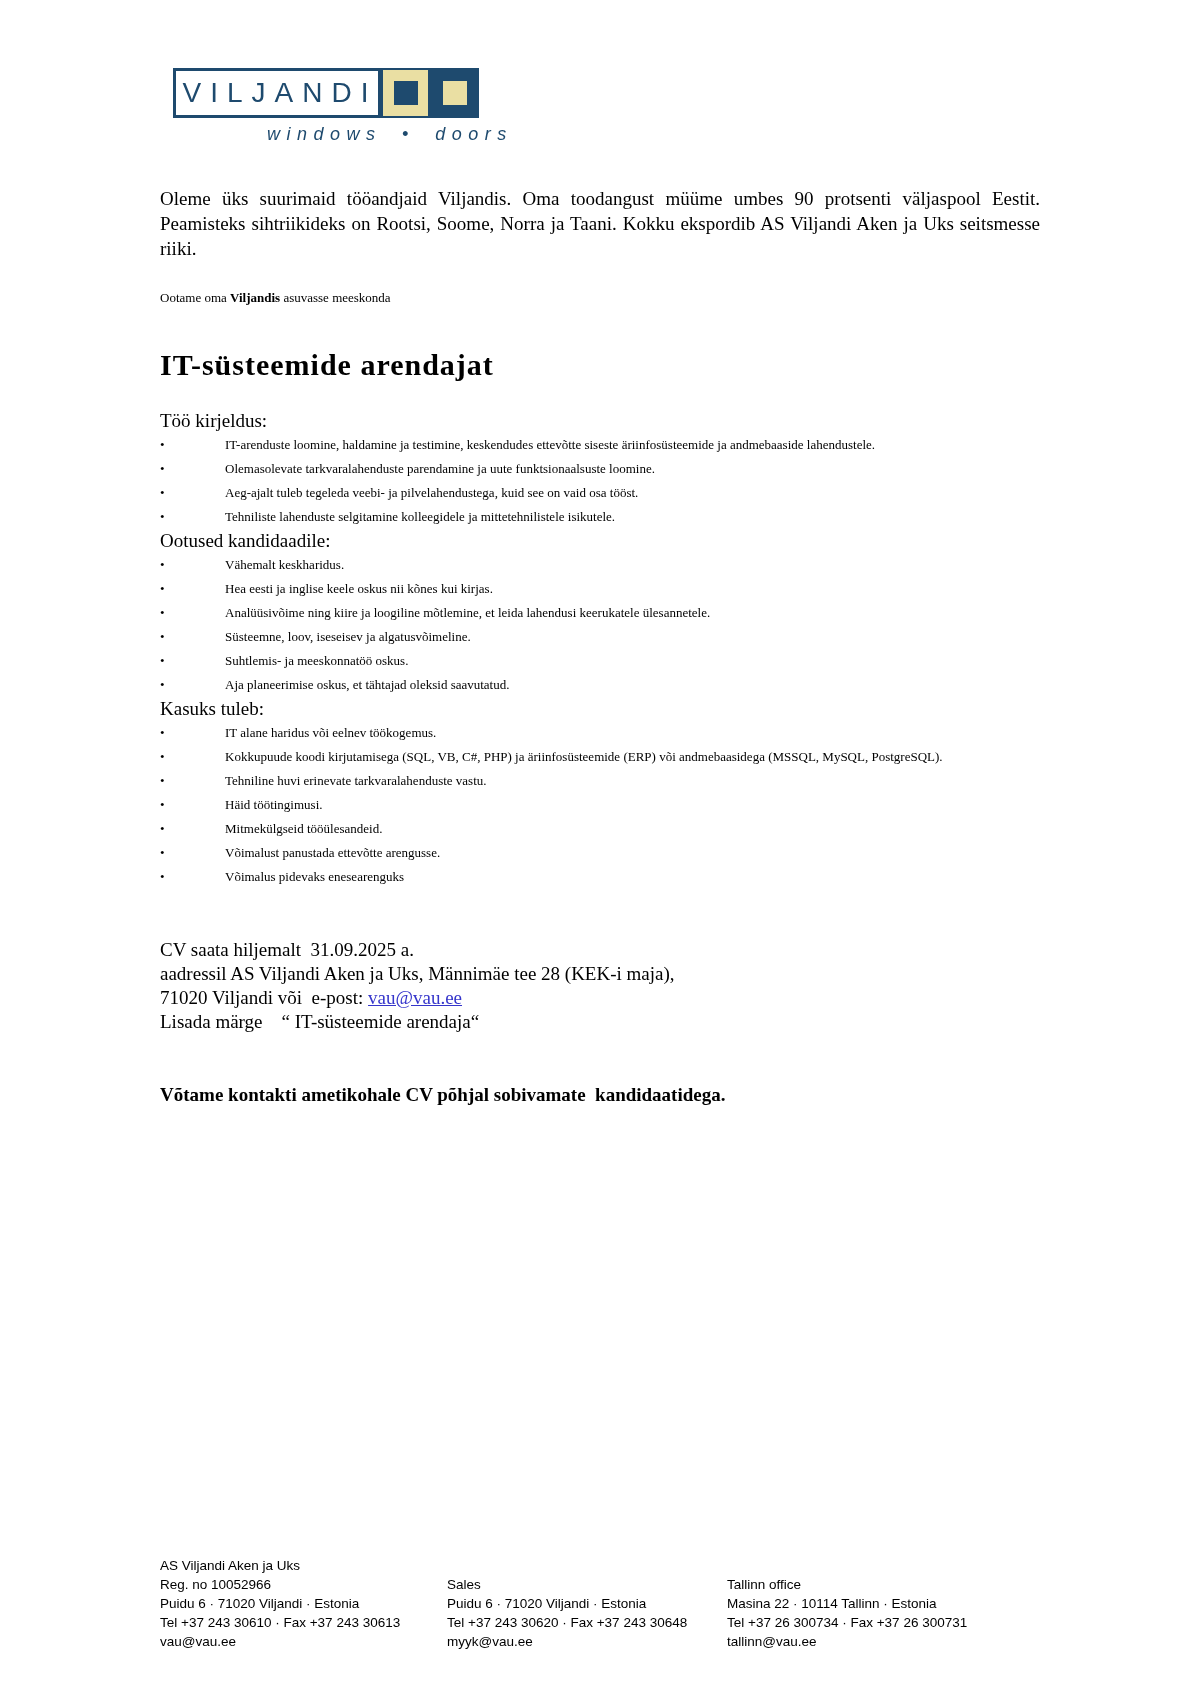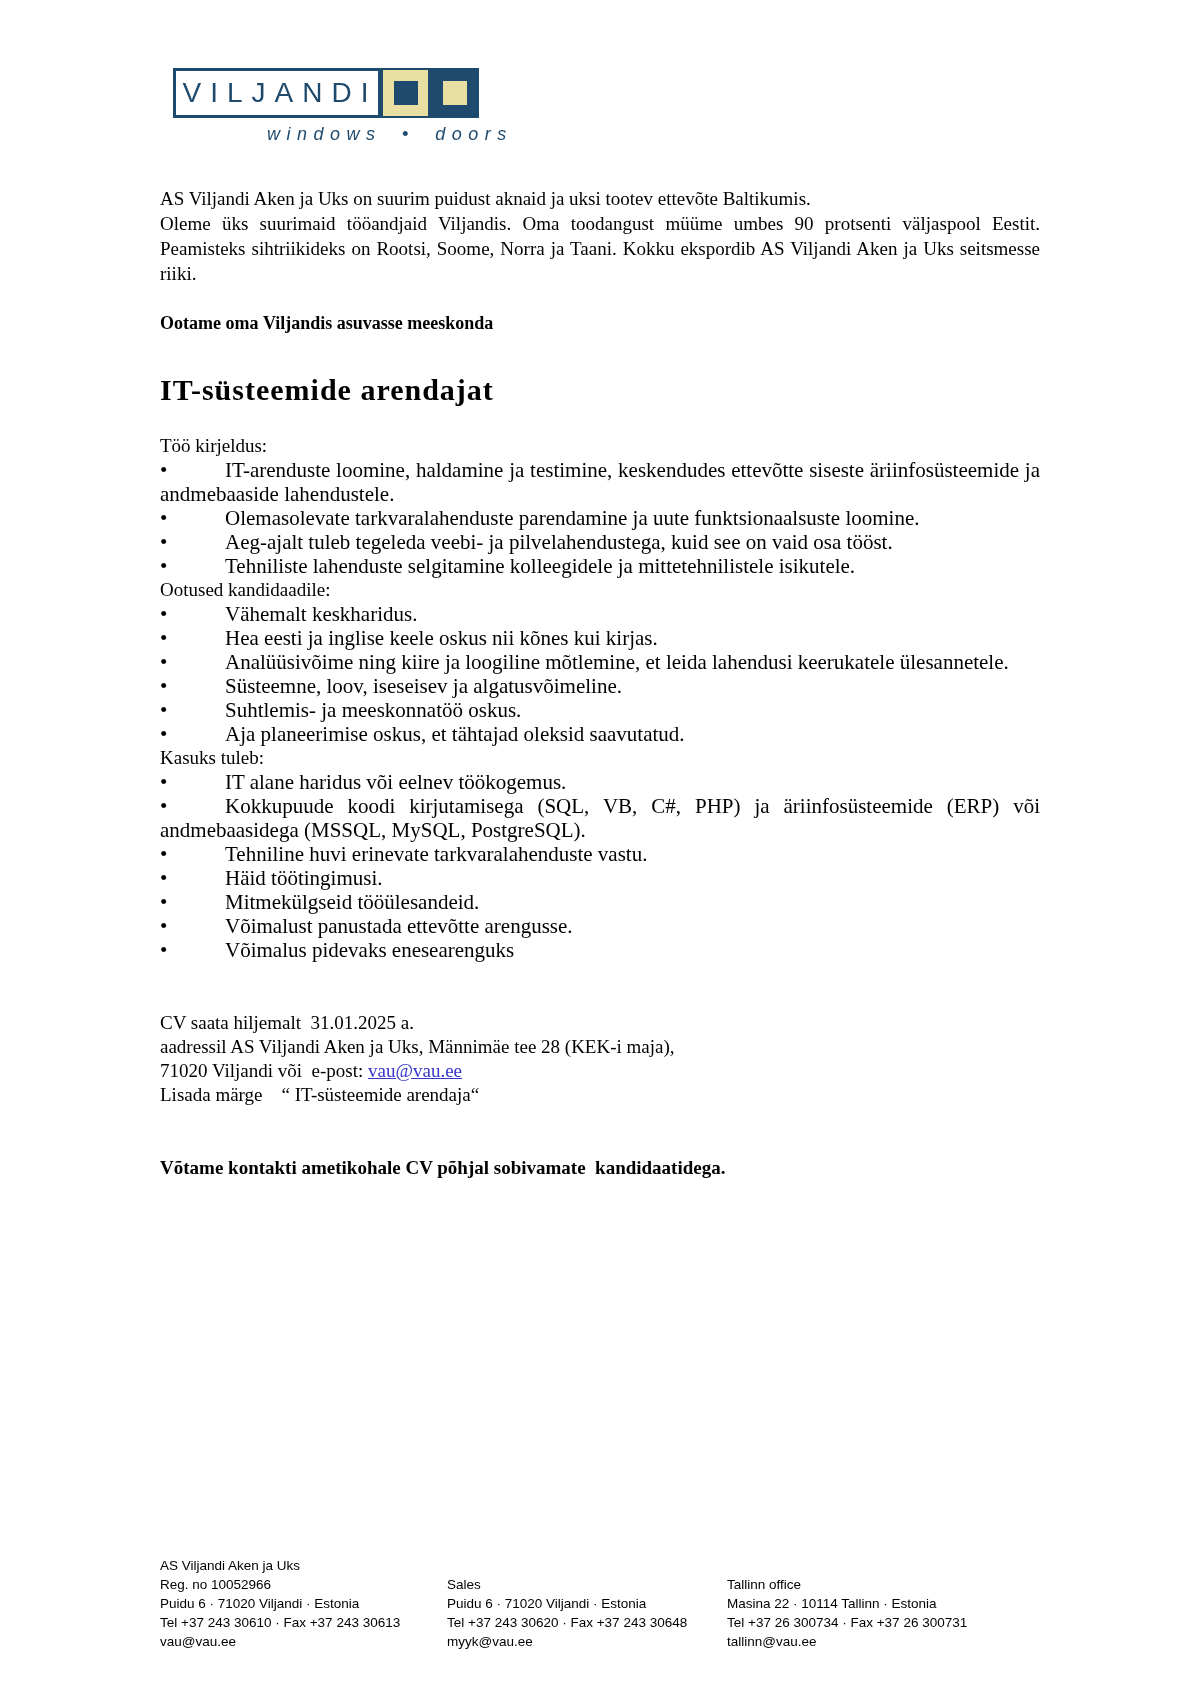--- a/index.html
+++ b/index.html
@@ -32,27 +32,27 @@
   .inner-cream{background:var(--cream);}
   .tagline{
     margin-left:94px;margin-top:6px;width:300px;
     font-family:"Liberation Sans", sans-serif;font-style:italic;
     font-size:18px;color:var(--navy);letter-spacing:6.5px;word-spacing:9px;white-space:nowrap;
   }
   
   .content{position:absolute;left:160px;top:186px;width:880px;}
   .content p{margin:0;}
   .intro-line,.intro-rest{font-size:19px;line-height:25px;text-align:justify;}
-  .invite{margin-top:25px !important;font-size:18px;line-height:24px;font-weight:bold;}
+  .invite{margin-top:25px !important;font-size:13px;line-height:24px;}
   h1{
     margin:36px 0 0 0;font-size:30px;line-height:37px;font-weight:bold;letter-spacing:1px;
   }
   .shead{font-size:19px;line-height:24px;}
   .shead-first{margin-top:26px !important;}
-  .bullet{font-size:21px;line-height:24px;text-align:justify;}
+  .bullet{font-size:13px;line-height:24px;text-align:justify;}
   .bdot{display:inline-block;width:65px;}
   .cvblock{margin-top:49px;}
   .cvblock p{font-size:19px;line-height:24px;white-space:pre-wrap;}
   .email-link{color:var(--link);text-decoration:underline;cursor:pointer;}
   .closing{
     margin-top:49px !important;font-size:19px;line-height:24px;font-weight:bold;white-space:pre-wrap;
   }
   
   .footer{
     position:absolute;left:160px;top:1556px;width:910px;display:flex;align-items:flex-end;
@@ -79,21 +79,20 @@
       </div>
       <div class="sq sq-navy">
         <div class="inner inner-cream"></div>
       </div>
     </div>
     <div class="tagline">windows • doors</div>
   </div>
 
   <div class="content">
 
-    <p class="intro-line">AS Viljandi Aken ja Uks on suurim puidust aknaid ja uksi tootev ettevõte Baltikumis.</p>
     <p class="intro-rest">Oleme üks suurimaid tööandjaid Viljandis. Oma toodangust müüme umbes 90 protsenti väljaspool Eestit. Peamisteks sihtriikideks on Rootsi, Soome, Norra ja Taani. Kokku ekspordib AS Viljandi Aken ja Uks seitsmesse riiki.</p>
 
     <p class="invite"><span>Ootame oma </span><b>Viljandis</b><span> asuvasse meeskonda</span></p>
 
     <h1>IT-süsteemide arendajat</h1>
 
     <p class="shead shead-first">Töö kirjeldus:</p>
     <p class="bullet"><span class="bdot">•</span><span>IT-arenduste loomine, haldamine ja testimine, keskendudes ettevõtte siseste äriinfosüsteemide ja andmebaaside lahendustele.</span></p>
     <p class="bullet"><span class="bdot">•</span><span>Olemasolevate tarkvaralahenduste parendamine ja uute funktsionaalsuste loomine.</span></p>
     <p class="bullet"><span class="bdot">•</span><span>Aeg-ajalt tuleb tegeleda veebi- ja pilvelahendustega, kuid see on vaid osa tööst.</span></p>
@@ -111,21 +110,21 @@
     <p class="bullet"><span class="bdot">•</span><span>IT alane haridus või eelnev töökogemus.</span></p>
     <p class="bullet"><span class="bdot">•</span><span>Kokkupuude koodi kirjutamisega (SQL, VB, C#, PHP) ja äriinfosüsteemide (ERP) või andmebaasidega (MSSQL, MySQL, PostgreSQL).</span></p>
     <p class="bullet"><span class="bdot">•</span><span>Tehniline huvi erinevate tarkvaralahenduste vastu.</span></p>
 
     <p class="bullet"><span class="bdot">•</span><span>Häid töötingimusi.</span></p>
     <p class="bullet"><span class="bdot">•</span><span>Mitmekülgseid tööülesandeid.</span></p>
     <p class="bullet"><span class="bdot">•</span><span>Võimalust panustada ettevõtte arengusse.</span></p>
     <p class="bullet"><span class="bdot">•</span><span>Võimalus pidevaks enesearenguks</span></p>
 
     <div class="cvblock">
-      <p>CV saata hiljemalt  31.01.2025 a.</p>
+      <p>CV saata hiljemalt  31.09.2025 a.</p>
       <p>aadressil AS Viljandi Aken ja Uks, Männimäe tee 28 (KEK-i maja),</p>
       <p><span>71020 Viljandi või  e-post: </span><a class="email-link">vau@vau.ee</a></p>
       <p>Lisada märge    “ IT-süsteemide arendaja“</p>
     </div>
 
     <p class="closing">Võtame kontakti ametikohale CV põhjal sobivamate  kandidaatidega.</p>
   </div>
 
   <div class="footer">
     <div class="fcol-1">

